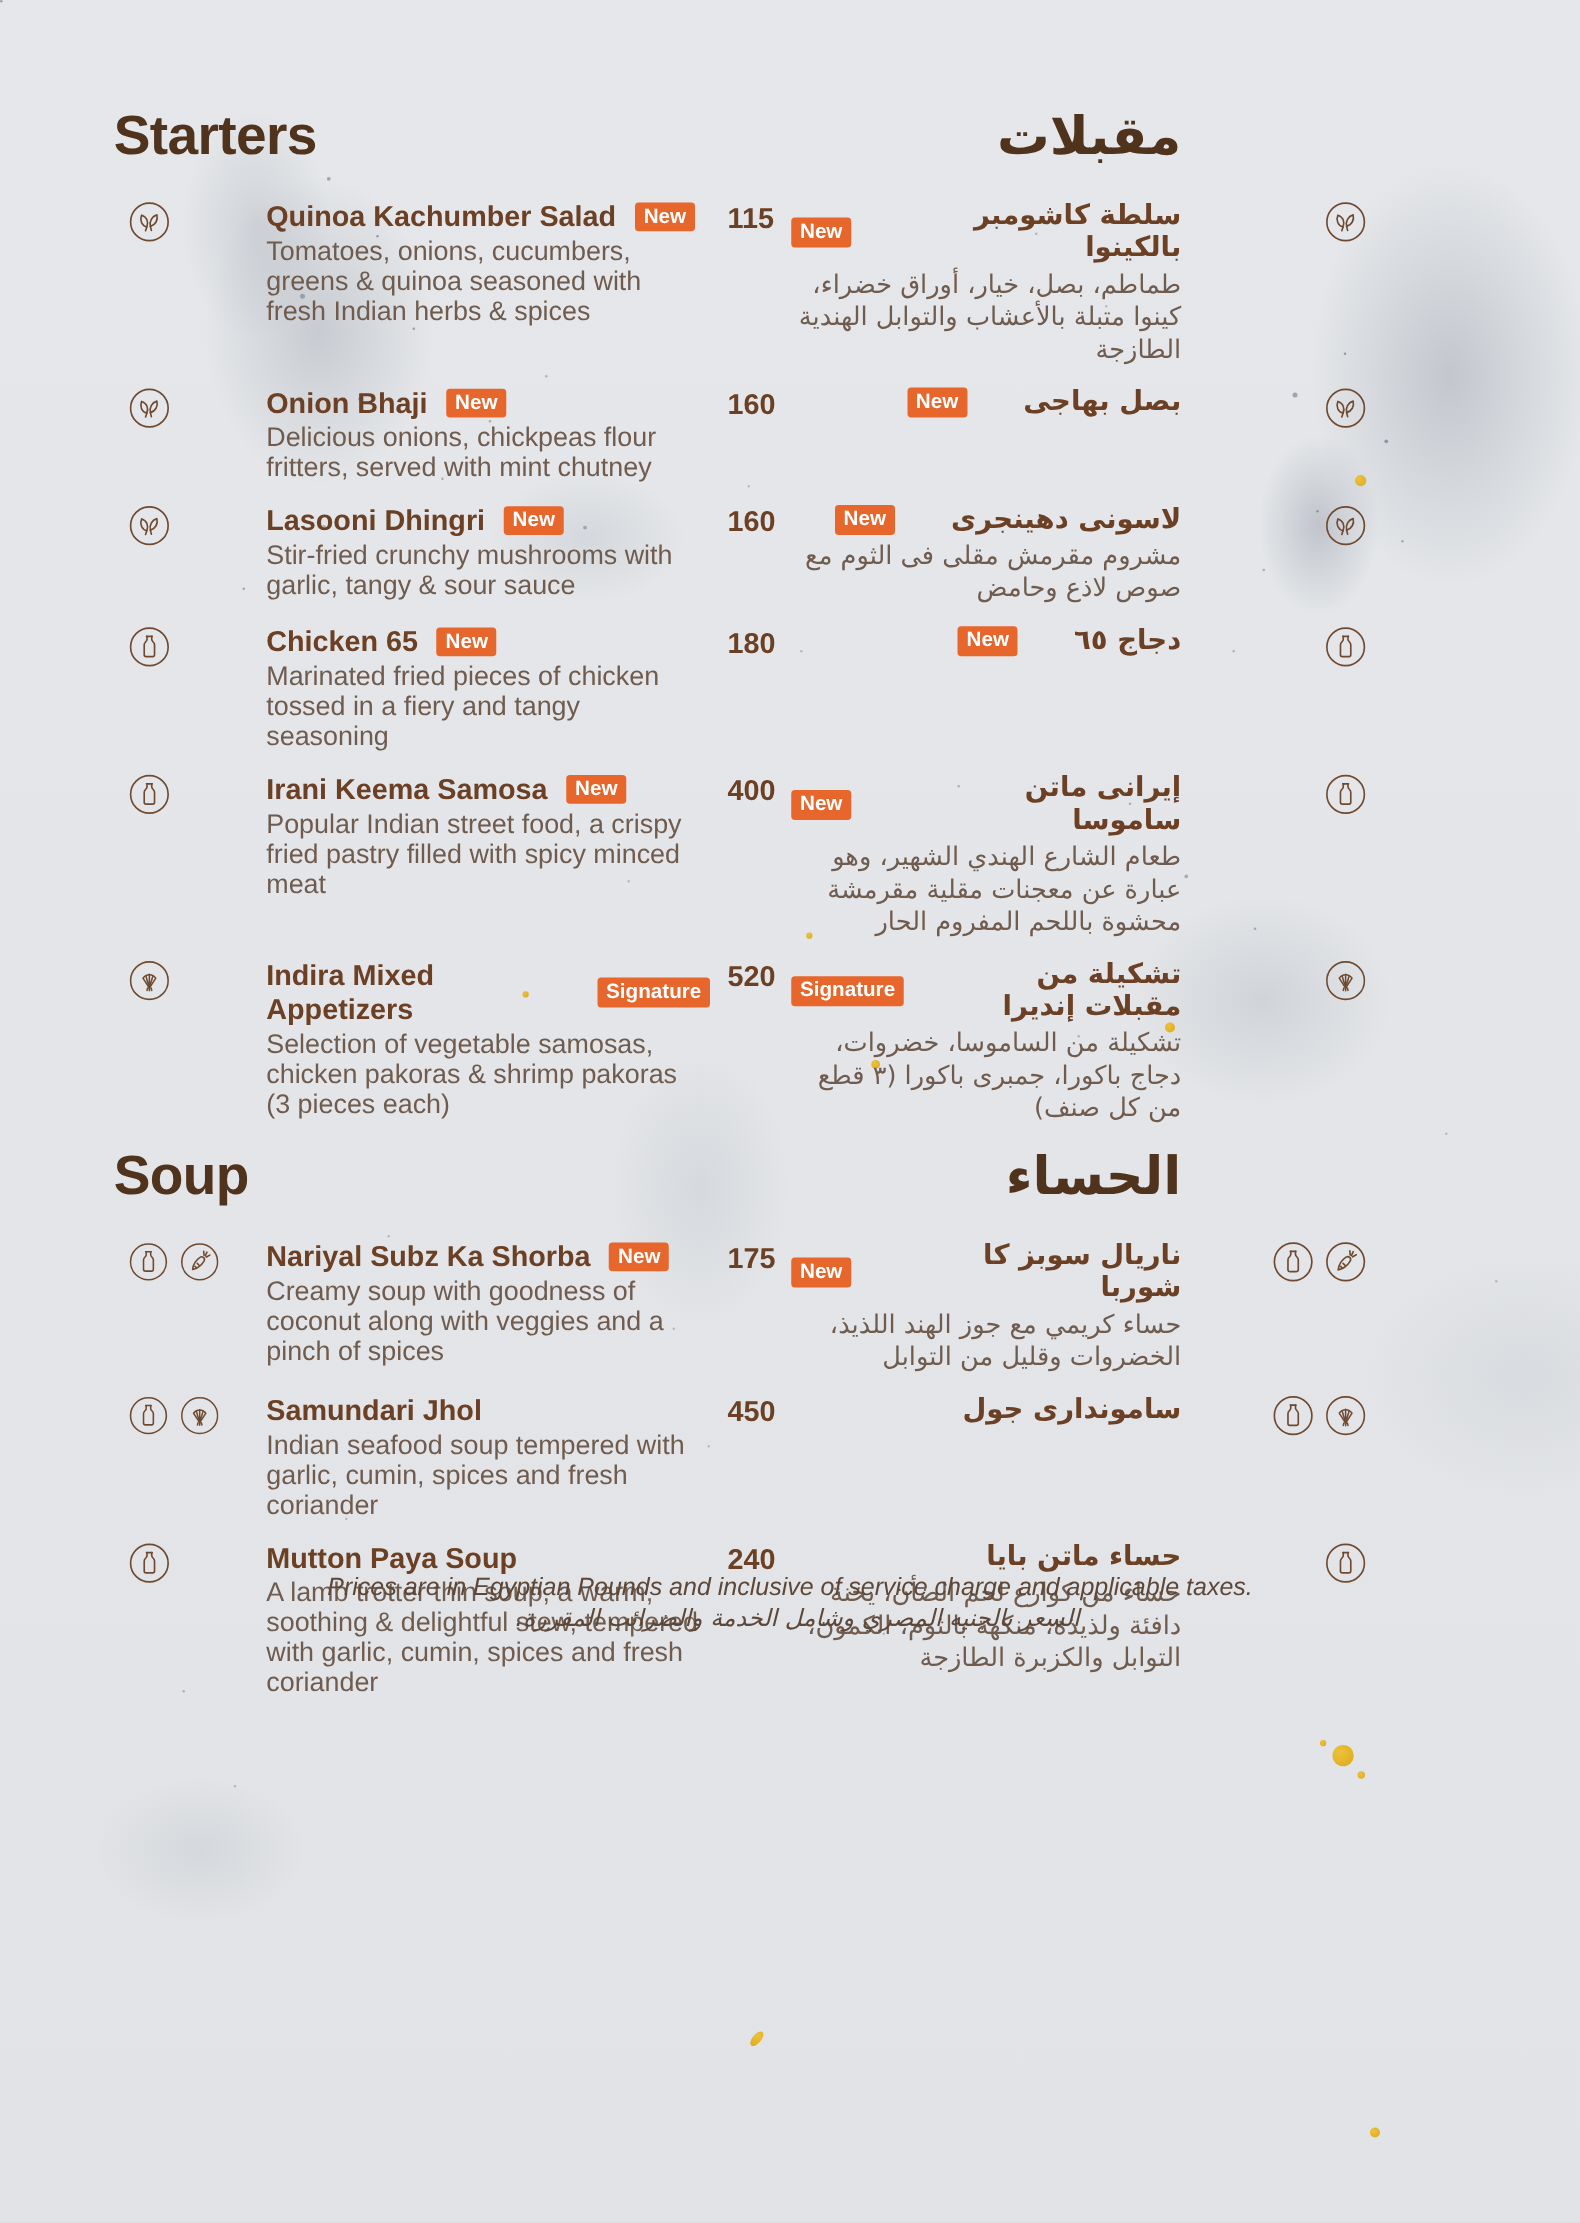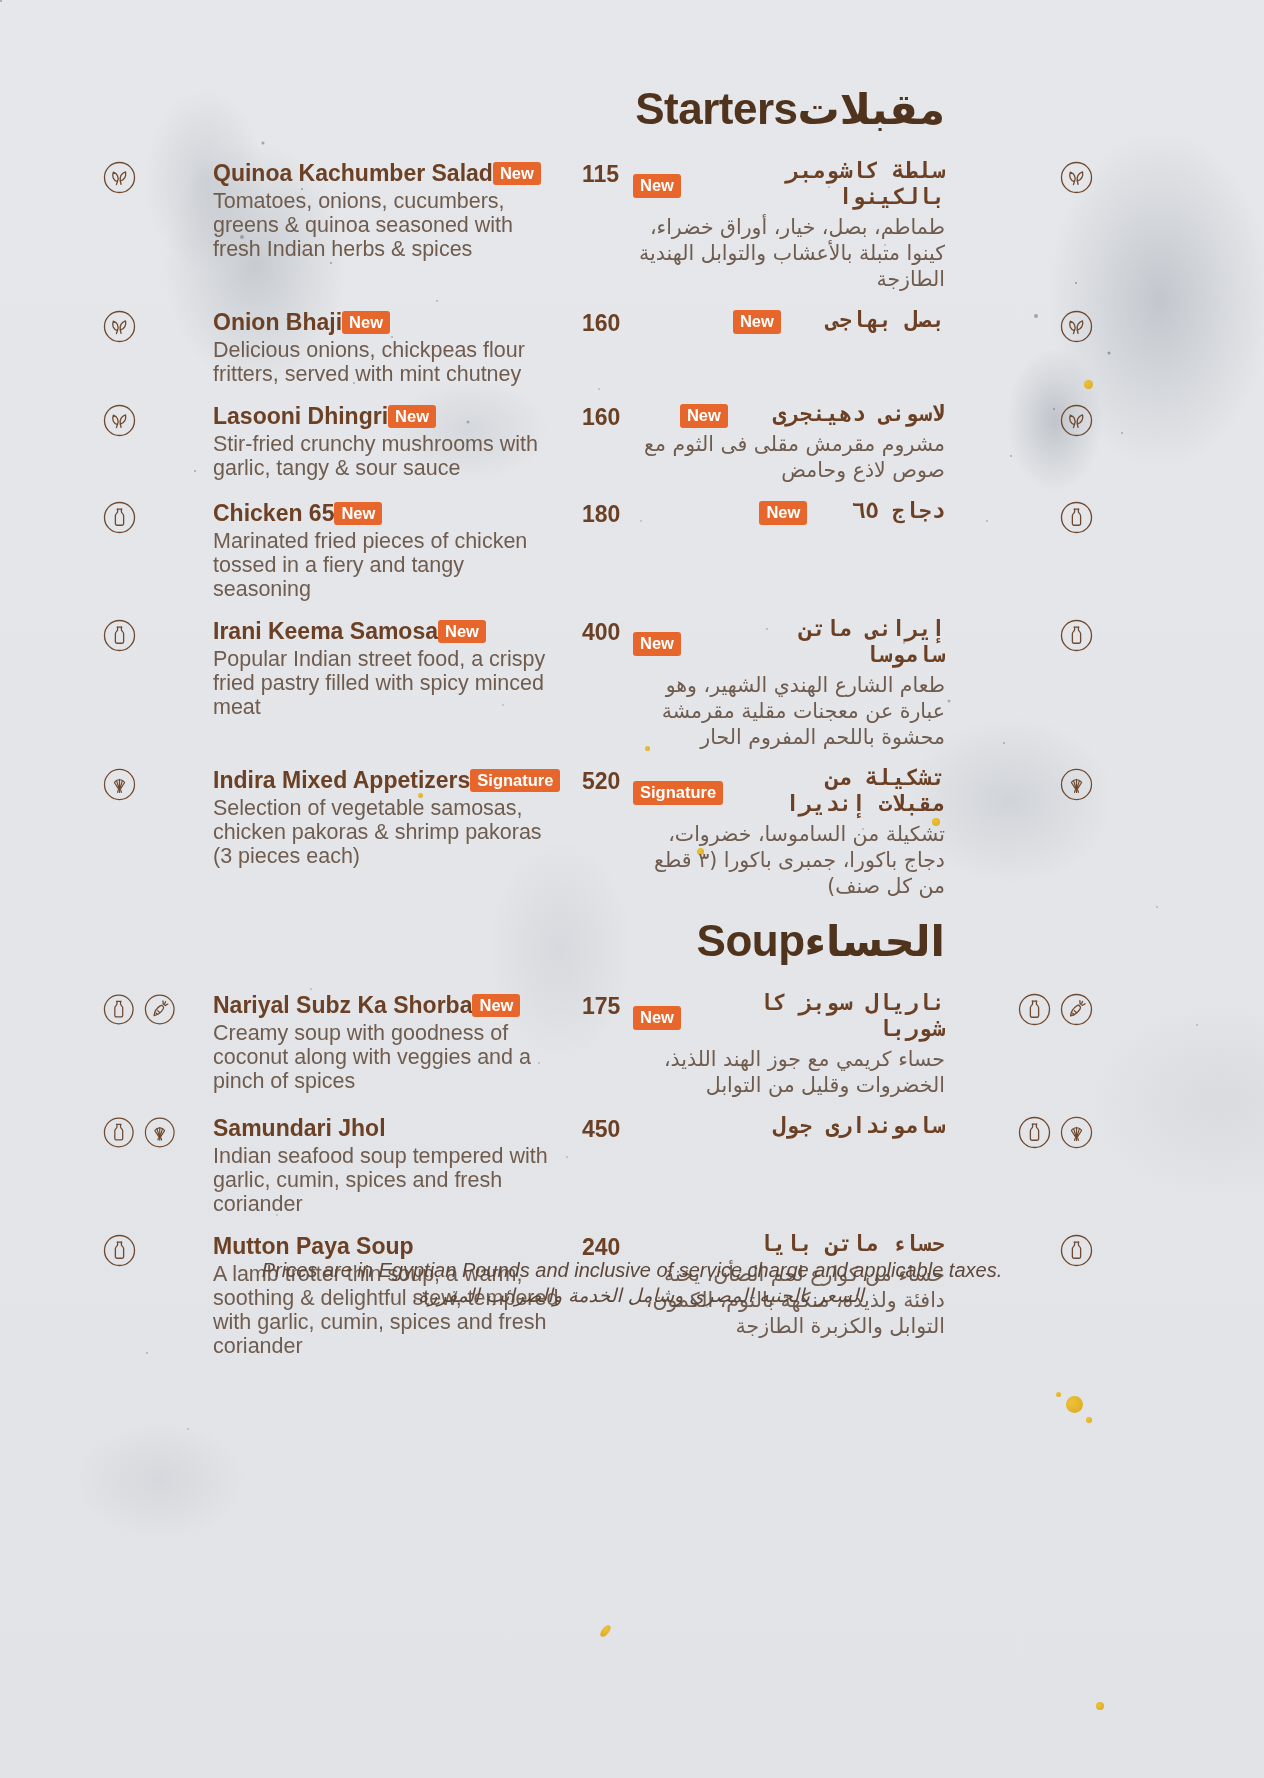--- a/index.html
+++ b/index.html
@@ -45,40 +45,40 @@
       146px 1352px 0 0 rgba(75,85,105,.35), 187px 1428px 0 0 rgba(75,85,105,.3),
       1156px 906px 0 0 rgba(75,85,105,.3), 1196px 1024px 0 0 rgba(75,85,105,.3),
       706px 1306px 0 0 rgba(75,85,105,.3), 766px 628px 0 0 rgba(75,85,105,.35),
       828px 186px 0 0 rgba(75,85,105,.35), 884px 244px 0 0 rgba(75,85,105,.3),
       640px 520px 0 0 rgba(75,85,105,.3), 598px 388px 0 0 rgba(75,85,105,.3);
   }
   .splat{position:absolute;border-radius:50%;
     background:radial-gradient(circle at 35% 35%, #ecc23a, var(--splatter));}
   .content{position:relative;padding-top:84px;}
   .section + .section{margin-top:14px;}
-  .section-head{display:flex;justify-content:flex-end;align-items:baseline;
-    margin:0 319px 26px 116px;}
+  .section-head{display:flex;justify-content:space-between;align-items:baseline;
+    margin:0 319px 26px 91px;}
   .section-head .en{font-size:44px;font-weight:700;letter-spacing:-0.5px;color:var(--heading);margin:0;}
   .section-head .ar{font-size:42px;font-weight:700;color:var(--heading);margin:0;
     direction:rtl;font-family:"DejaVu Sans",sans-serif;}
   .row{display:grid;grid-template-columns:72px 38px 355px 65px 312px 68px 80px;
     margin:0 0 17px 103px;align-items:start;}
   .icons{display:flex;gap:9px;padding-top:1px;color:var(--icon);}
   .icons.left{grid-column:1;}
   .icons.right{grid-column:7;justify-content:flex-end;}
   .icons svg{width:33px;height:33px;display:block;}
   .en-block{grid-column:3;}
-  .title-line{display:flex;align-items:center;}
+  .title-line{display:flex;align-items:center;gap:15px;}
   .name{font-weight:700;font-size:23px;color:var(--title);line-height:1.18;}
   .en-block .desc{font-size:21.5px;line-height:24px;color:var(--text);margin-top:2px;max-width:352px;}
   .price{grid-column:4;font-weight:700;font-size:23px;color:var(--title);
     padding-left:14px;line-height:1.18;padding-top:1px;}
   .ar-block{grid-column:5;direction:rtl;text-align:right;font-family:"DejaVu Sans",sans-serif;}
   .ar-block .title-line{gap:45px;}
-  .ar-block .name{font-size:22px;font-family:Liberation Mono, monospace;}
+  .ar-block .name{font-size:22px;}
   .ar-block .desc{font-size:20.5px;line-height:26px;color:var(--text);margin-top:2px;}
   .badge{background:var(--accent);color:#fff;font-family:"Liberation Sans",sans-serif;
     font-weight:700;font-size:16.5px;line-height:1;padding:3px 7px 4px;border-radius:3px;white-space:nowrap;}
   .footer{position:absolute;left:0;width:100%;bottom:52px;text-align:center;font-style:italic;}
   .footer .en{font-size:20px;color:var(--footer_ink);}
   .footer .ar{font-size:19px;color:var(--footer_ink);direction:rtl;
     font-family:"DejaVu Sans",sans-serif;margin-top:2px;padding-left:12px;}
 </style>
 </head>
 <body>

